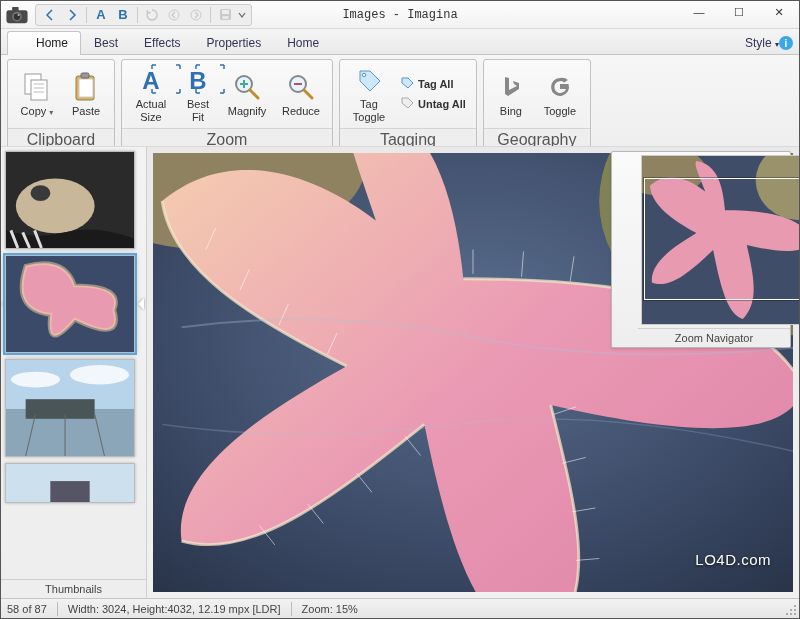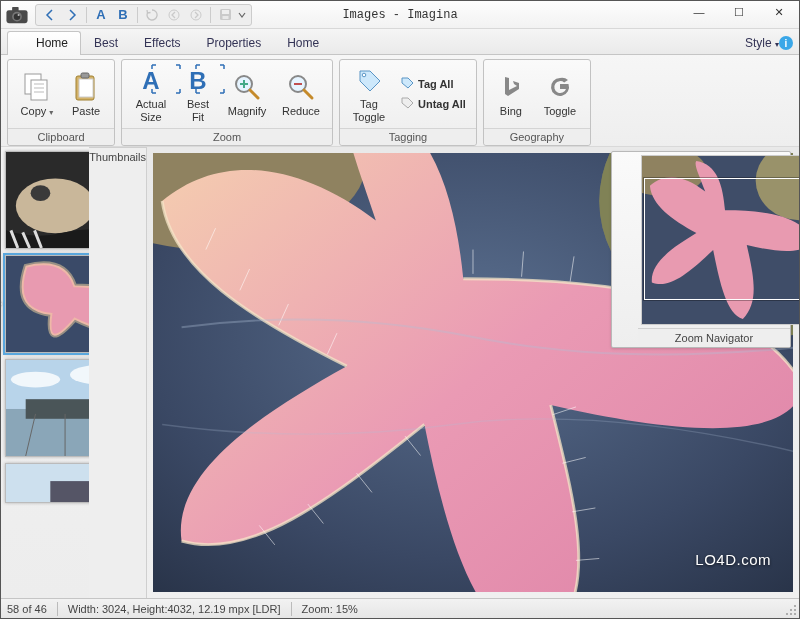--- a/index.html
+++ b/index.html
@@ -101,21 +101,21 @@
     display:flex; flex-direction:column;
     min-height: 86px;
   }
   .ribbon-group-body {
     display:flex; align-items:center;
     flex: 1;
     padding: 3px 5px;
     gap: 2px;
   }
   .ribbon-group-title {
-    text-align:center; font-size:11px; color:#555;
+    text-align:center; font-size:16px; color:#555;
     border-top:1px solid #d4d4d4;
     padding: 2px 0;
     background: #eee;
     border-bottom-left-radius:3px; border-bottom-right-radius:3px;
   }
   .rbtn {
     display:flex; flex-direction:column; align-items:center; justify-content:center;
     width: 52px; height: 62px;
     border:1px solid transparent; border-radius:3px;
     cursor:pointer; font-size:11px; color:#333;
@@ -138,21 +138,21 @@
   .content {
     position:absolute; top: 145px; bottom: 20px; left:0; right:0;
     background: linear-gradient(#e9e9e9,#f0f0f0);
     display:flex;
     border-top: 1px solid #d9d9d9;
   }
   .thumbs {
     width: 146px;
     background: linear-gradient(#f3f3f3,#ededed);
     border-right: 1px solid #cfcfcf;
-    display:flex; flex-direction:row;
+    display:flex; flex-direction:column;
   }
   .thumbs-body {
     flex:1;
     padding: 4px;
     display:flex; flex-direction:column; gap:6px;
     overflow:hidden;
     position:relative;
   }
   .thumb {
     width: 130px; height: 98px;
@@ -572,21 +572,21 @@
       </div>
       <div class="zoomnav-title">Zoom Navigator</div>
     </div>
 
     <div class="watermark">LO4D.com</div>
   </div>
 
 </div>
 
 <div class="statusbar">
-  <span>58 of 46</span>
+  <span>58 of 87</span>
   <span class="sepv"></span>
   <span>Width: 3024, Height:4032, 12.19 mpx [LDR]</span>
   <span class="sepv"></span>
   <span>Zoom: 15%</span>
   <svg class="grip" width="12" height="12" viewBox="0 0 12 12">
     <circle cx="10" cy="2" r="1" fill="#999"></circle>
     <circle cx="6" cy="6" r="1" fill="#999"></circle>
       <circle cx="10" cy="6" r="1" fill="#999"></circle>
     <circle cx="2" cy="10" r="1" fill="#999"></circle>
       <circle cx="6" cy="10" r="1" fill="#999"></circle>

